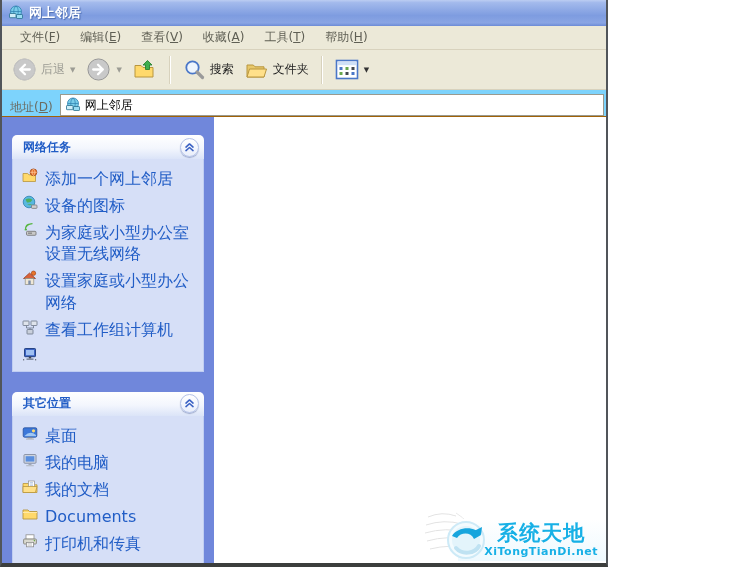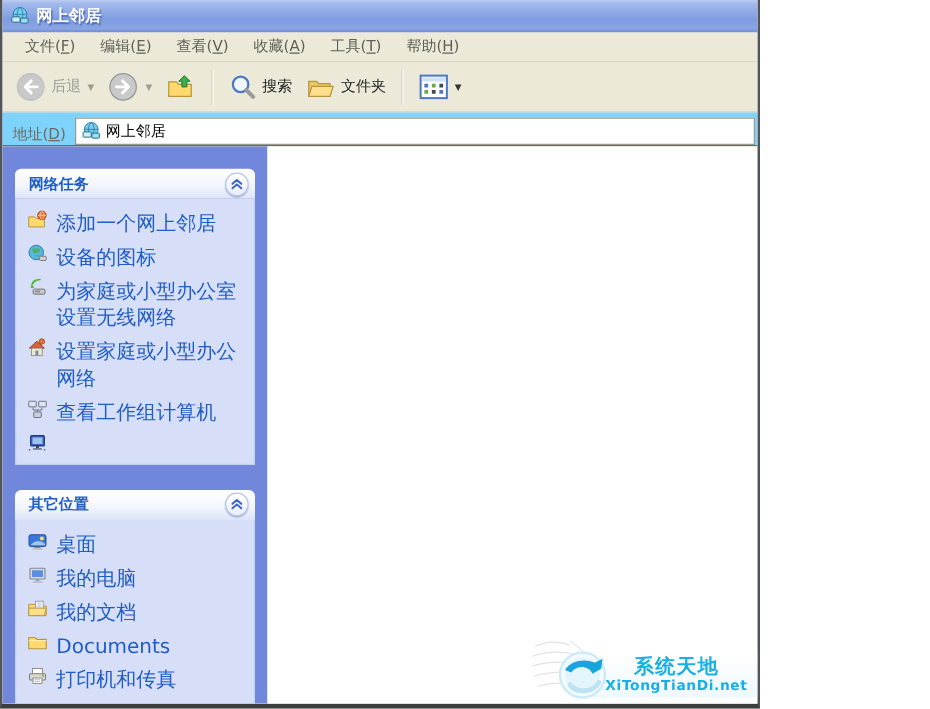--- a/index.html
+++ b/index.html
@@ -68,21 +68,21 @@
   .task-item:last-child{margin-bottom:0;}
   .task-label{font-size:16px;color:#215dc6;line-height:1.32;}
   .icon16{width:16px;height:16px;flex:0 0 16px;display:inline-block;}
   
   .watermark{position:absolute;right:0;bottom:1px;display:flex;align-items:center;}
   .wm-sketch{position:absolute;right:122px;bottom:2px;opacity:.55;}
   .wm-box{
     background:linear-gradient(#ffffff,#eef9fe);
     padding:3px 8px 3px 26px;margin-left:-30px;text-align:center;
   }
-  .wm-name{font-size:16px;font-weight:bold;color:#17b0e6;letter-spacing:1px;line-height:1.05;
+  .wm-name{font-size:21px;font-weight:bold;color:#17b0e6;letter-spacing:1px;line-height:1.05;
     text-shadow:0 0 2px #ffffff;}
   .wm-site{font-size:11px;font-weight:bold;color:#17b0e6;letter-spacing:.5px;}
   u{text-decoration:underline;}
 </style>
 </head>
 <body>
 
 <div class="window">
 
   <div class="titlebar">

